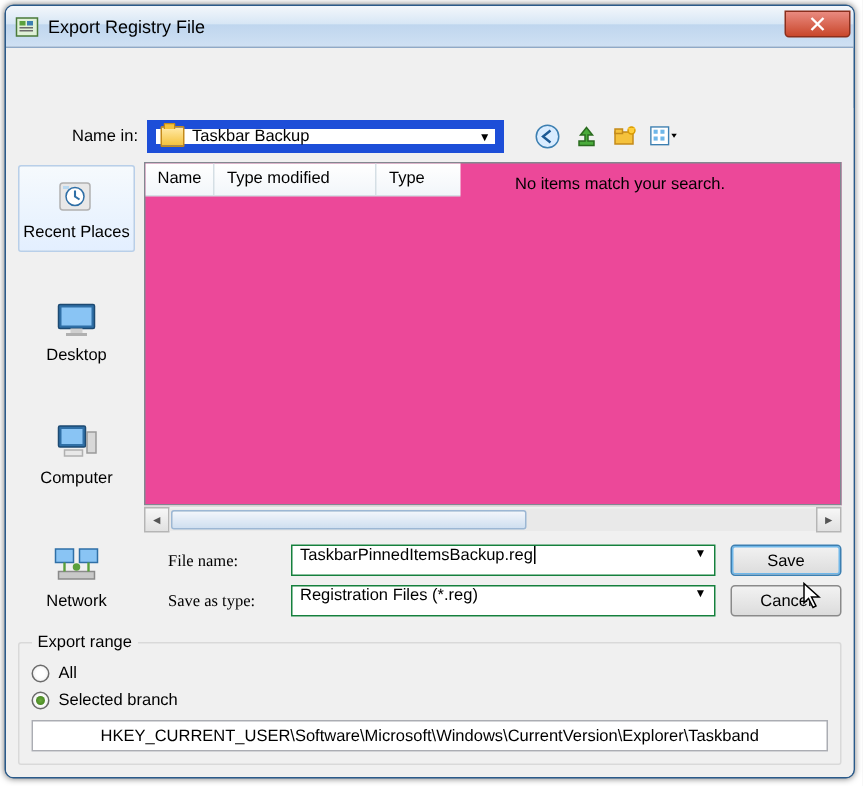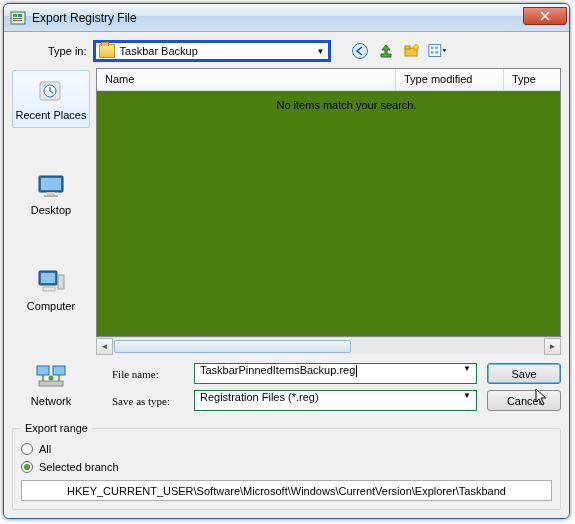--- a/index.html
+++ b/index.html
@@ -1,39 +1,39 @@
 <!DOCTYPE html>
 <html><head>
 <meta charset="utf-8">
 <style>
   * { box-sizing: border-box; margin: 0; padding: 0; font-family: "Segoe UI", Tahoma, sans-serif; }
   body { background: #fff; width: 575px; height: 524px; overflow: hidden; }
-  .window { width: 567px; height: 516px; margin: 3px; border: 1px solid #2a5a8a; border-radius: 6px; background: #f0f0f0; box-shadow: 0 0 4px rgba(0,0,0,.5); display: flex; flex-direction: column; overflow: hidden; }
+  .window { width: 567px; height: 516px; margin: 3px; border: 1px solid #2a5a8a; border-radius: 6px; background: #f0f0f0; box-shadow: 0 0 4px rgba(0,0,0,.5); display: flex; flex-direction: column; overflow: hidden; gap: 40px; }
   .titlebar { height: 28px; background: linear-gradient(to bottom,#f3f7fb 0%,#d7e6f5 45%,#bfd6ee 46%,#cfe0f3 100%); border-bottom: 1px solid #8fa9c7; display: flex; align-items: center; padding: 0 2px 0 6px; }
   .titlebar .app-icon { width: 16px; height: 16px; margin-right: 6px; }
   .titlebar .title { font-size: 12px; color: #000; flex: 1; }
   .close-btn { width: 44px; height: 18px; margin-top: -4px; background: linear-gradient(to bottom,#e98a7f,#c9472b); border: 1px solid #8a2f1d; border-radius: 0 0 3px 3px; display: flex; align-items: center; justify-content: center; cursor: pointer; }
   .close-btn svg { width: 10px; height: 10px; }
   .body { flex: 1; background: #f0f0f0; display: flex; flex-direction: column; padding: 6px 8px 8px 8px; }
   .topbar { display: flex; align-items: center; gap: 6px; padding: 2px 0 6px 36px; }
   .topbar .lbl { font-size: 11px; color: #000; }
-  .savein { flex: 0 0 238px; display: flex; align-items: center; height: 22px; background: #fff; border: 3px solid #1d4ed8; padding: 0 3px; gap: 5px; }
+  .savein { flex: 0 0 238px; display: flex; align-items: center; height: 22px; background: #fff; border: 6px solid #1d4ed8; padding: 0 3px; gap: 5px; }
   .folder-ic { width: 16px; height: 14px; background: linear-gradient(to bottom,#ffe9a6,#f5c23c); border: 1px solid #c48a1a; border-radius: 1px; position: relative; }
   .folder-ic::before { content:""; position:absolute; top:-3px; left:1px; width:6px; height:3px; background:#f5c23c; border:1px solid #c48a1a; border-bottom:none; border-radius:1px 1px 0 0; }
   .savein .txt { font-size: 11px; flex:1; }
   .savein .dd { font-size: 8px; color:#000; }
   .nav-icons { display:flex; gap:4px; margin-left:12px; align-items:center; }
   .nav-icons .ic { width:22px; height:22px; display:flex; align-items:center; justify-content:center; cursor:pointer; border:1px solid transparent; border-radius:2px; }
   .midwrap { display:flex; flex:1; gap:6px; min-height:0; }
   .places { width:78px; display:flex; flex-direction:column; gap:2px; padding-top:2px;justify-content:space-between; }
   .place { display:flex; flex-direction:column; align-items:center; padding:4px 2px 6px; font-size:11px; color:#000; border:1px solid transparent; border-radius:2px; cursor:pointer; }
   .place.sel { border-color:#b8cfe9; background:linear-gradient(to bottom,#f6fafd,#e3efff); }
   .place .pic { width:36px; height:32px; display:flex; align-items:center; justify-content:center; margin-bottom:2px; }
   .listarea { flex:1; display:flex; flex-direction:column; min-height:0; }
-  .list { flex:1; background:#4d7c0f; border:1px solid #828790; display:flex; flex-direction:column; min-height:0; }
+  .list { flex:1; background:#ec4899; border:1px solid #828790; display:flex; flex-direction:row; min-height:0; }
   .cols { height:22px; display:flex; border-bottom:1px solid #d5dfe5; background:linear-gradient(to bottom,#fff,#f2f6fa); }
   .col { font-size:11px; padding:4px 8px 0; border-right:1px solid #d5dfe5; }
   .col.name { flex:1.2; }
   .col.date { flex:0 0 108px; }
   .col.type { flex:0 0 56px; border-right:none; }
   .empty { font-size:11px; text-align:center; color:#000; margin-top:8px;padding-left:36px; }
   .hscroll { height:17px; background:#f0f0f0; border-top:1px solid #dcdcdc; position:relative; display:flex; align-items:center; }
   .hscroll .arrow { width:17px; height:17px; background:linear-gradient(to bottom,#f7f7f7,#e1e1e1); border:1px solid #b5b5b5; display:flex; align-items:center; justify-content:center; font-size:8px; color:#555; cursor:pointer; }
   .hscroll .track { flex:1; height:15px; background:#e9e9e9; position:relative; }
   .hscroll .thumb { position:absolute; left:0; top:0; height:13px; width:55%; margin:1px; background:linear-gradient(to bottom,#f3f6fb,#cfdff0); border:1px solid #9cb7d4; border-radius:2px; }
@@ -72,21 +72,21 @@
     <div class="close-btn">
       <svg viewBox="0 0 10 10">
           <path d="M1 1 L9 9 M9 1 L1 9" stroke="#fff" stroke-width="1.6"></path>
         </svg>
     </div>
   </div>
 
   <div class="body">
 
     <div class="topbar">
-      <span class="lbl">Type in:</span>
+      <span class="lbl">Name in:</span>
       <div class="savein">
         <span class="folder-ic"></span>
         <span class="txt">Taskbar Backup</span>
         <span class="dd">▼</span>
       </div>
       <div class="nav-icons">
         <div class="ic">
           <svg width="18" height="18" viewBox="0 0 18 18">
               <circle cx="9" cy="9" r="7.5" fill="#d9ecff" stroke="#3c7fb1"></circle>
               <path d="M11 5 L6 9 L11 13" fill="none" stroke="#1d5a94" stroke-width="1.6"></path>

